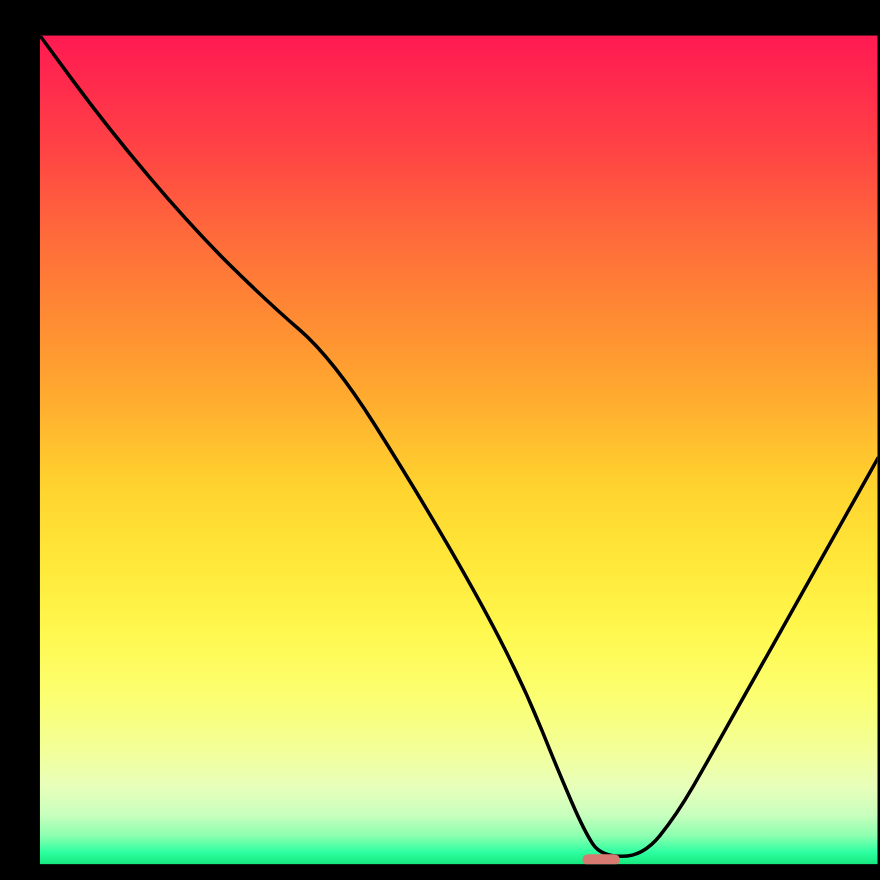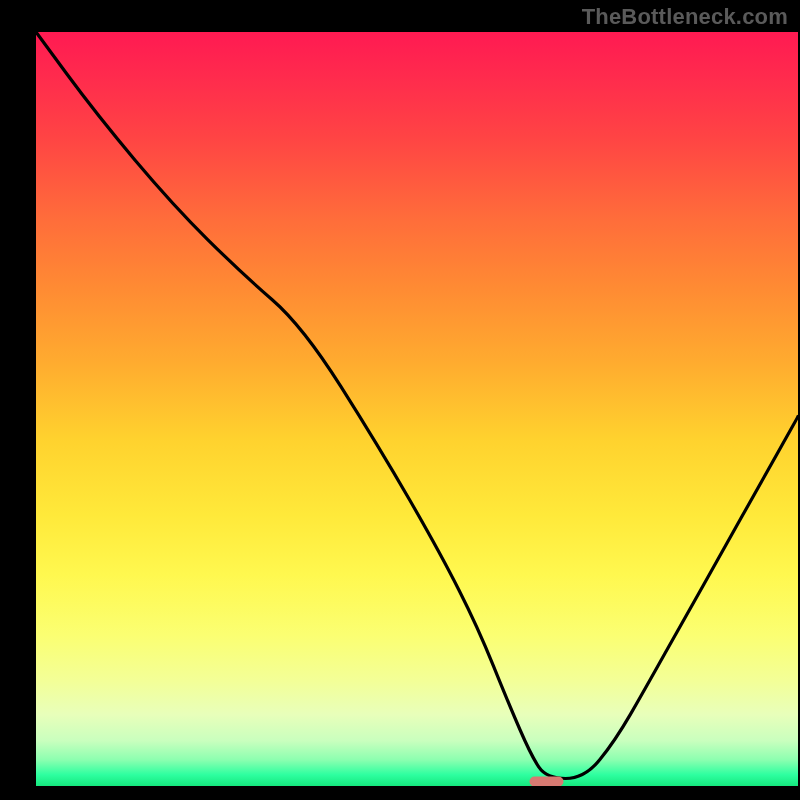--- a/index.html
+++ b/index.html
@@ -48,21 +48,20 @@
   .marker {
     fill: #d77a72;
     stroke: none;
   }
 </style>
 </head>
 <body>
 
 <div class="frame">
 
-  <div class="watermark">TheBottleneck.com</div>
 
   <div class="plot-area">
     <svg id="chart-svg" width="762" height="754" viewBox="0 0 762 754">
       <defs>
         <linearGradient id="bg-grad" x1="0" y1="0" x2="0" y2="1">
             <stop offset="0.00%" stop-color="#ff1a52"></stop>
             <stop offset="6.00%" stop-color="#ff2b4d"></stop>
             <stop offset="14.00%" stop-color="#ff4444"></stop>
             <stop offset="24.00%" stop-color="#ff6a3b"></stop>
             <stop offset="34.00%" stop-color="#ff8b33"></stop>

